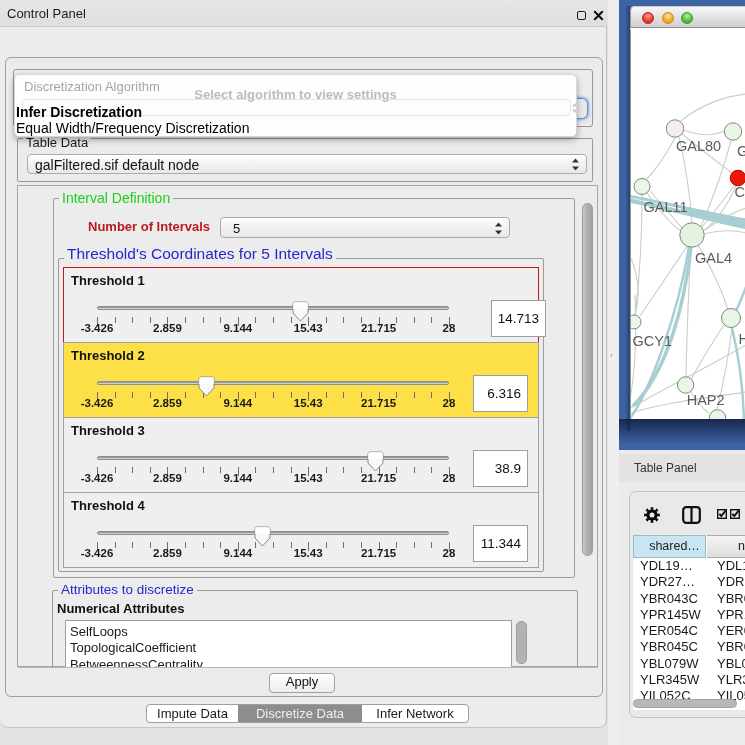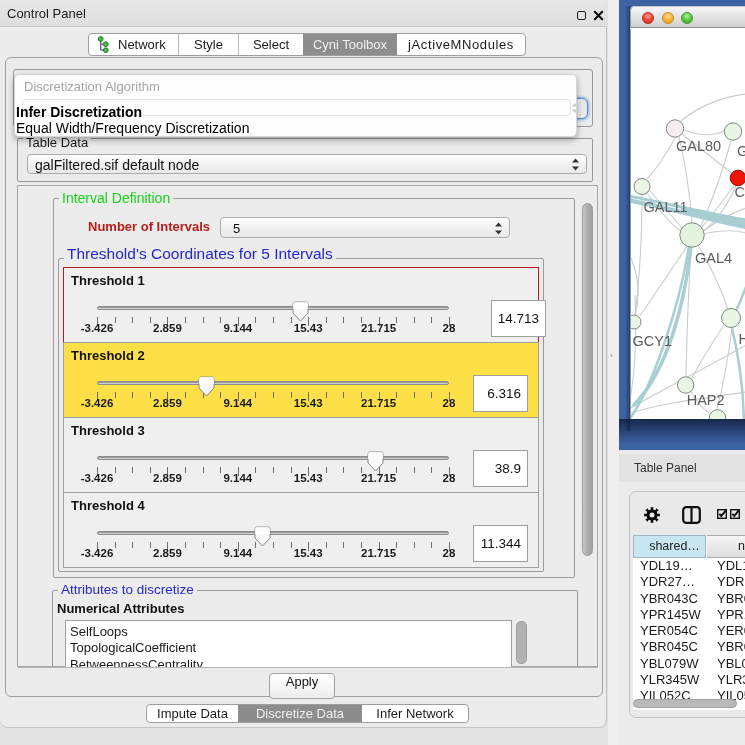--- a/index.html
+++ b/index.html
@@ -13,34 +13,20 @@
 <div class="abs" id="cpwin" style="left:0; top:0; width:607px; height:728px; background:#ececec; border-radius:0 0 8px 8px; border-right:1px solid #bdbdbd; border-bottom:1px solid #c6c6c6;">
 
   <div class="abs" style="left:0; top:0; width:607px; height:27px; background:linear-gradient(#e7e7e7,#dedede); border-bottom:1px solid #c9c9c9;">
     <div class="abs" style="left:7px; top:6px; font-size:13px; color:#1c1c1c;">Control Panel</div>
     <div class="abs" style="left:577px; top:11px; width:9px; height:9px; border:1.5px solid #1c1c1c; border-radius:2px;"></div>
     <svg class="abs" style="left:593px; top:10px;" width="11" height="11" viewBox="0 0 11 11">
       <path d="M1.8 1.8 L9.2 9.2 M9.2 1.8 L1.8 9.2" stroke="#111" stroke-width="2.1" stroke-linecap="round"></path>
     </svg>
   </div>
 
-  <div class="abs" style="left:88px; top:33px; height:23px; display:flex; border:1px solid #9e9e9e; border-radius:4px; background:#fff; overflow:hidden; font-size:13px; color:#1a1a1a;">
-    <div style="display:flex; align-items:center; justify-content:flex-start; width:90px; padding-left:9px; border-right:1px solid #b9b9b9;">
-      <svg width="12" height="17" viewBox="0 0 12 17" style="margin-right:8px;">
-        <path d="M2.7 3 V14.2 M2.7 8.2 H7.5 M2.7 14.2 H7.5" stroke="#5a6273" stroke-width="1.3" fill="none"></path>
-        <circle cx="2.7" cy="3" r="2.4" fill="#53b556" stroke="#1e7c2a" stroke-width="1"></circle>
-        <circle cx="7.8" cy="8.2" r="2.4" fill="#53b556" stroke="#1e7c2a" stroke-width="1"></circle>
-        <circle cx="7.8" cy="14.2" r="2.4" fill="#53b556" stroke="#1e7c2a" stroke-width="1"></circle>
-      </svg>
-      Network</div>
-    <div style="display:flex; align-items:center; justify-content:center; width:60px; border-right:1px solid #b9b9b9;">Style</div>
-    <div style="display:flex; align-items:center; justify-content:center; width:64px;">Select</div>
-    <div style="display:flex; align-items:center; justify-content:center; width:94px; background:#8d8d8d; color:#efefef;">Cyni Toolbox</div>
-    <div style="display:flex; align-items:center; justify-content:center; width:128px; letter-spacing:0.6px;">jActiveMNodules</div>
-  </div>
 
   <div class="abs" style="left:5px; top:57px; width:598px; height:640px; background:#ebebeb; border:1px solid #9f9f9f; border-radius:6px;"></div>
 
   <div class="abs" style="left:13px; top:69px; width:580px; height:58px; border:1px solid #989898; border-radius:3px;"></div>
 
   <div class="abs" style="left:567px; top:98px; width:21px; height:21px; border-radius:6px; border:1.5px solid #5b8fd0; box-shadow:0 0 3px 1px rgba(80,140,215,0.7); background:#e9e9e9;"></div>
 
   <div class="abs" style="left:17px; top:138px; width:576px; height:44px; border:1px solid #989898; border-radius:2px;"></div>
   <div class="abs" style="left:23px; top:135px; font-size:13px; color:#1a1a1a; background:#ebebeb; padding:0 3px;">Table Data</div>
   <div class="abs combo" style="left:27px; top:154px; width:560px; height:20px; background:linear-gradient(#ffffff,#f2f2f2 45%,#e9e9e9); border:1px solid #ababab; border-radius:4px;">
@@ -217,35 +203,36 @@
 
   <div class="abs" style="left:52px; top:590px; width:526px; height:77px; border:1px solid #9b9b9b; border-top-left-radius:2px; border-top-right-radius:2px; border-bottom:none;"></div>
   <div class="abs" style="left:58px; top:582px; font-size:13.5px; color:#2626cf; background:#ececec; padding:0 3px;">Attributes to discretize</div>
   <div class="abs" style="left:57px; top:601px; font-size:13px; font-weight:bold; color:#111;">Numerical Attributes</div>
   <div class="abs" style="left:65px; top:620px; width:447px; height:47px; background:#ffffff; border:1px solid #9e9e9e; border-bottom:none; overflow:hidden;">
     <div style="font-size:13px; color:#1a1a1a; padding:3px 0 0 4px; line-height:16.3px;">SelfLoops<br>TopologicalCoefficient<br>BetweennessCentrality</div>
   </div>
   <div class="abs" style="left:516px; top:621px; width:11px; height:43px; background:#b2b2b2; border-radius:5px; border:1px solid #a0a0a0;"></div>
 
   <div class="abs" style="left:18px; top:667px; width:580px; height:1px; background:#b5b5b5;"></div>
-  <div class="abs" style="left:269px; top:673px; width:66px; height:26px; background:linear-gradient(#ffffff,#ededed); border:1px solid #a2a2a2; border-radius:4px; text-align:center; font-size:13px; color:#111; line-height:15px;">Apply</div>
+  <div class="abs" style="left:269px; top:673px; width:66px; height:20px; background:linear-gradient(#ffffff,#ededed); border:1px solid #a2a2a2; border-radius:4px; text-align:center; font-size:13px; color:#111; line-height:15px;">Apply</div>
 
   <div class="abs" style="left:146px; top:704px; height:19px; display:flex; border:1px solid #9e9e9e; border-radius:4px; background:#fff; overflow:hidden; font-size:13px; color:#1a1a1a;">
     <div style="display:flex; align-items:center; justify-content:center; width:91px;">Impute Data</div>
     <div style="display:flex; align-items:center; justify-content:center; width:124px; background:#8d8d8d; color:#efefef;">Discretize Data</div>
     <div style="display:flex; align-items:center; justify-content:center; width:106px;">Infer Network</div>
   </div>
 
   <div class="abs" style="left:14px; top:74px; width:563px; height:63px; background:#fdfdfd; border:1px solid #d6d6d6; border-radius:5px; box-shadow:0 3px 6px rgba(0,0,0,0.32); z-index:30; overflow:hidden;">
     <div class="abs" style="left:9px; top:4px; font-size:13px; color:#a6a6a6;">Discretization Algorithm</div>
     <svg class="abs" style="left:556px; top:27px;" width="8" height="12" viewBox="0 0 8 12">
       <path d="M4 1 L7 4.4 L1 4.4 Z" fill="#c9c9c9"></path>
       <path d="M4 11 L7 7.6 L1 7.6 Z" fill="#c9c9c9"></path>
     </svg>
     <div class="abs" style="left:7px; top:24px; width:549px; height:17px; border:1px solid #e4e4e4; border-radius:4px;"></div>
+    <div class="abs" style="left:0; top:12px; width:100%; text-align:center; font-size:13px; font-weight:bold; color:#bcbcbc;">Select algorithm to view settings</div>
     <div class="abs" style="left:1px; top:29px; font-size:14px; font-weight:bold; color:#000;">Infer Discretization</div>
     <div class="abs" style="left:1px; top:45px; font-size:14px; color:#000;">Equal Width/Frequency Discretization</div>
   </div>
 </div>
 
 <div class="abs" style="left:608px; top:0; width:11px; height:745px; background:#efefef;"></div>
 <div class="abs" style="left:610px; top:351px; font-size:8px; color:#8a8a8a;">›</div>
 
 <div class="abs" style="left:619px; top:0; width:126px; height:450px; background:#3e63a3;"></div>
 

